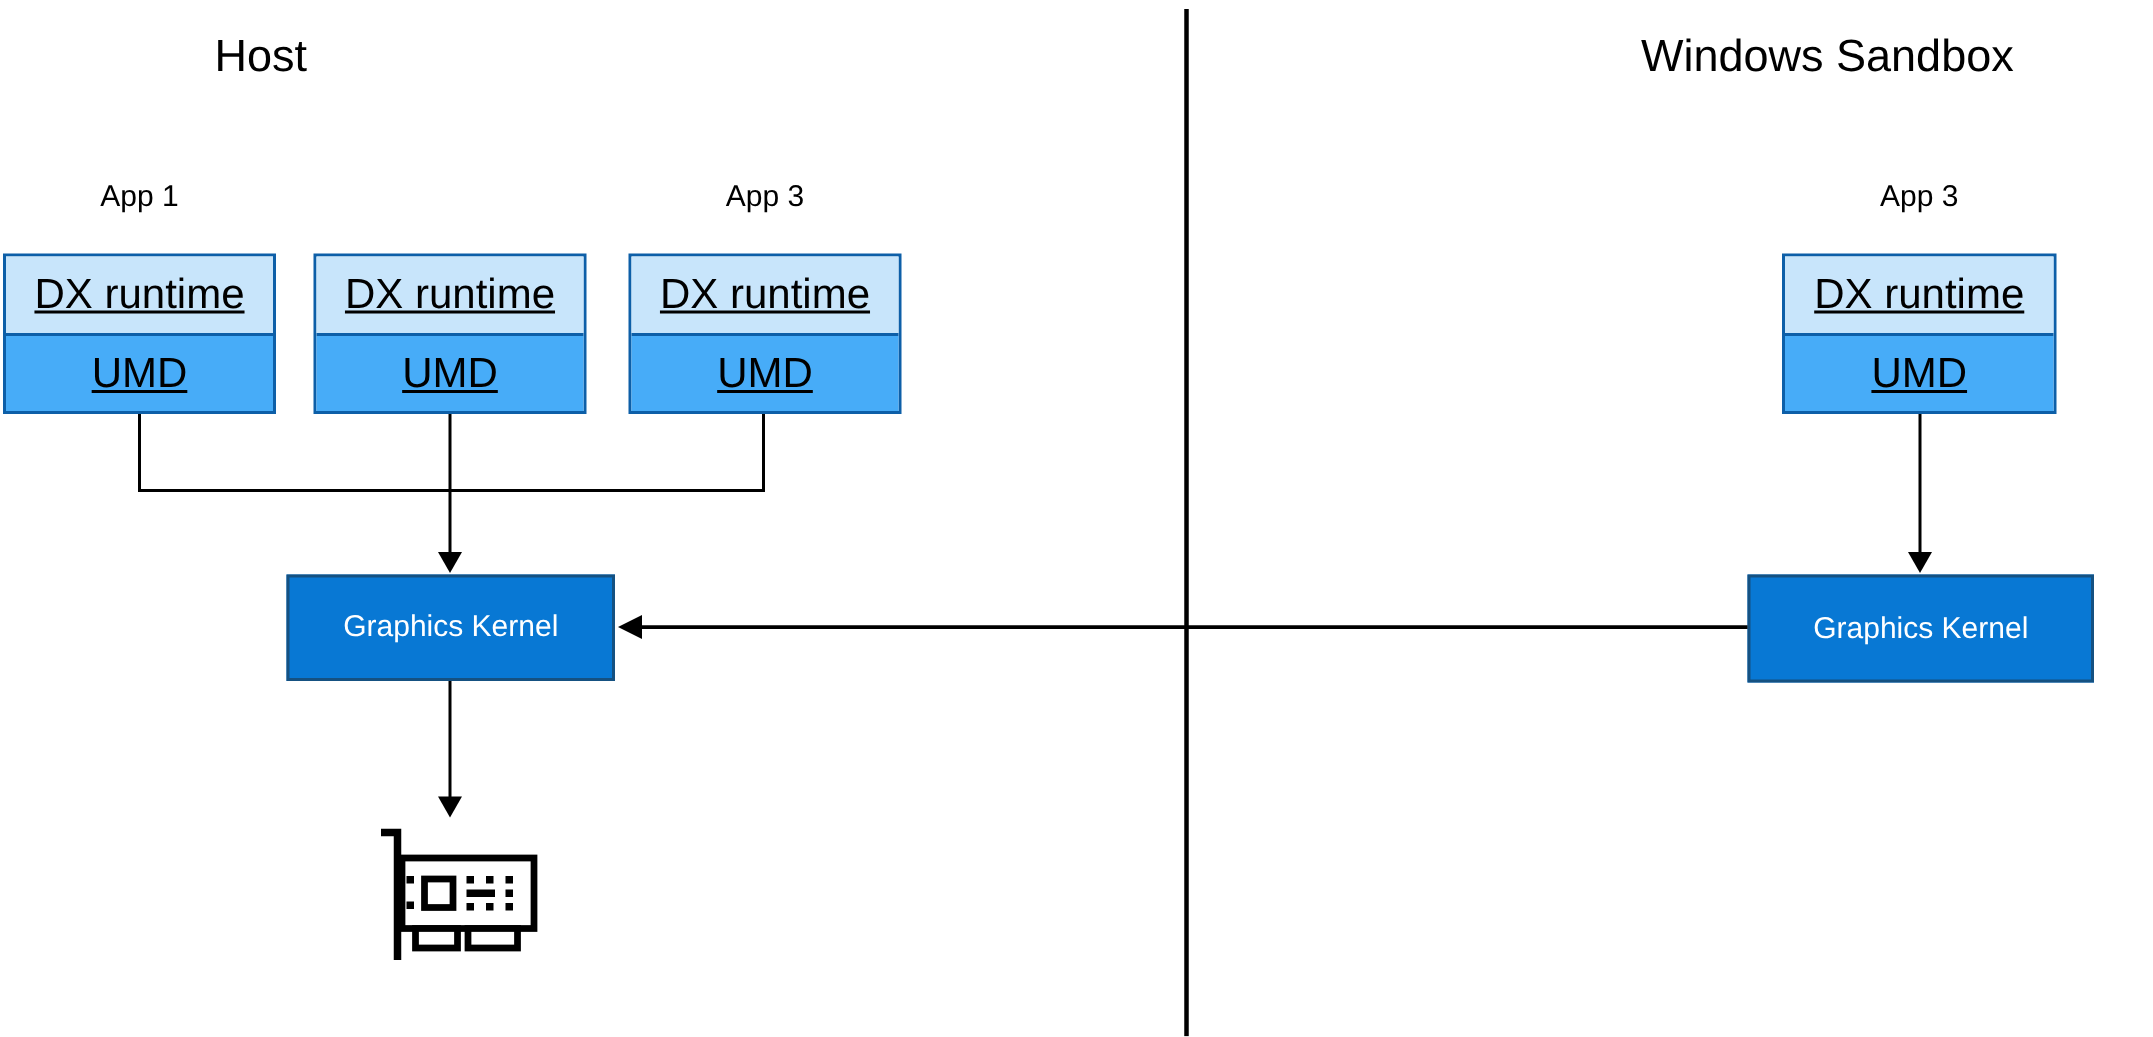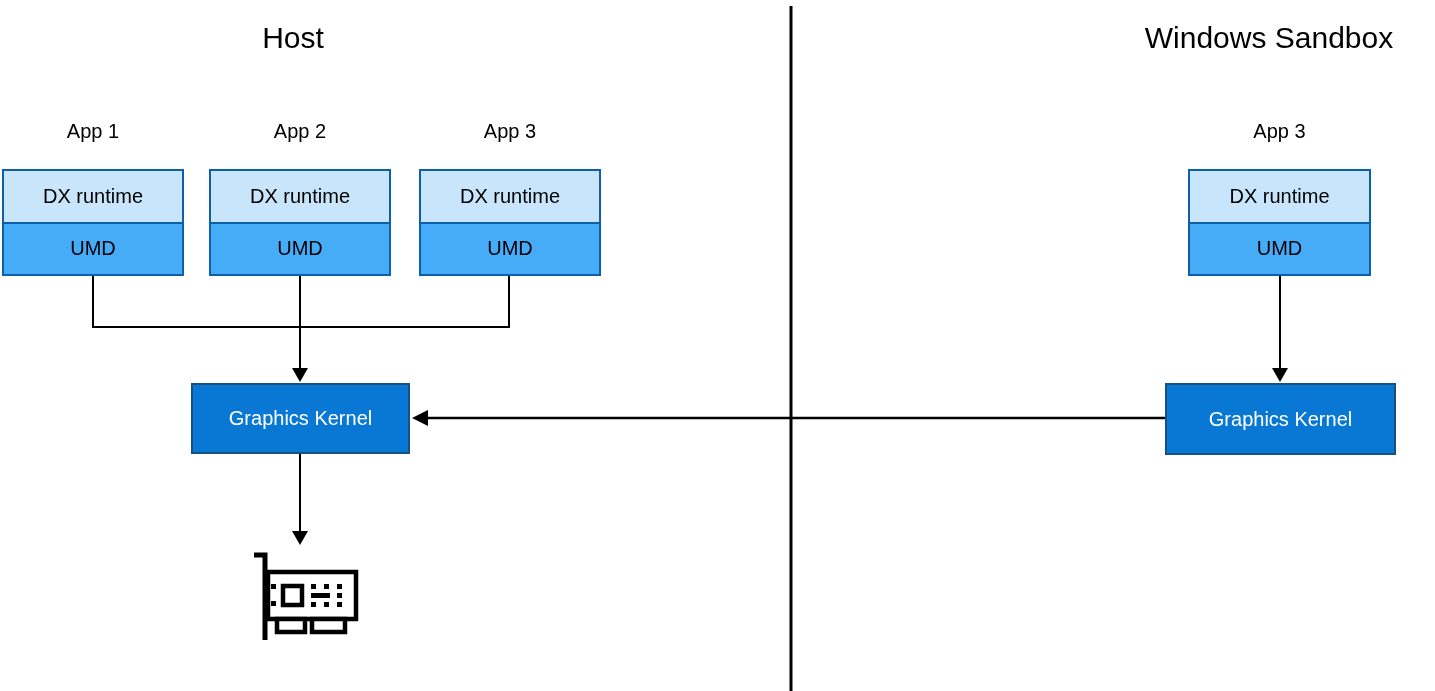--- a/index.html
+++ b/index.html
@@ -18,37 +18,37 @@
     width:1435px;height:691px;
     background:var(--bg);
     font-family:"Liberation Sans","DejaVu Sans",sans-serif;
     color:var(--text);
     overflow:hidden;
     position:relative;
   }
   .stage{position:relative;width:1435px;height:691px;}
   .section-title{
     position:absolute;top:16px;height:44px;
-    font-size:30px;line-height:44px;text-align:center;
+    font-size:30px;line-height:44px;
     color:var(--text);white-space:nowrap;
   }
   .app-label{
     position:absolute;top:110px;height:42px;
     font-size:20px;line-height:42px;text-align:center;
     color:var(--text);white-space:nowrap;
   }
   .app-box{
     position:absolute;top:169px;height:107px;
     border:2px solid var(--app-border);
     box-sizing:border-box;
     display:flex;flex-direction:column;
   }
   .layer{
     flex:1;display:flex;align-items:center;justify-content:center;
-    font-size:20px;color:var(--text);
+    font-size:28px;color:var(--text);text-decoration:underline;
   }
   .layer.dx{background:var(--dx-fill);border-bottom:2px solid var(--app-border);}
   .layer.umd{background:var(--umd-fill);}
   .kernel-box{
     position:absolute;top:383px;
     background:var(--kernel-fill);
     border:2px solid var(--kernel-border);
     box-sizing:border-box;
     display:flex;align-items:center;justify-content:center;
     font-size:20px;color:var(--kernel-text);
@@ -65,21 +65,20 @@
 </style>
 </head>
 <body>
 
 <div class="stage">
 
   <div class="section-title" style="left:143px;width:300px;">Host</div>
   <div class="section-title" style="left:1094px;width:350px;">Windows Sandbox</div>
 
   <div class="app-label" style="left:2px;width:182px;">App 1</div>
-  <div class="app-label" style="left:209px;width:182px;">App 2</div>
   <div class="app-label" style="left:419px;width:182px;">App 3</div>
   <div class="app-label" style="left:1188px;width:183px;">App 3</div>
 
   <div class="app-box" style="left:2px;width:182px;">
     <div class="layer dx">DX runtime</div>
     <div class="layer umd">UMD</div>
   </div>
   <div class="app-box" style="left:209px;width:182px;">
     <div class="layer dx">DX runtime</div>
     <div class="layer umd">UMD</div>

